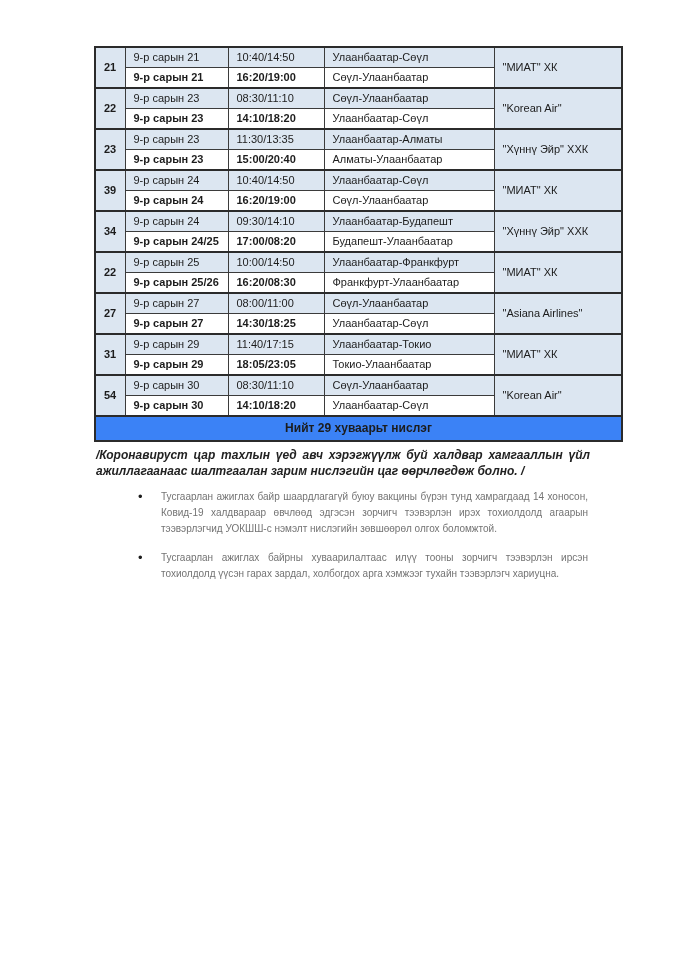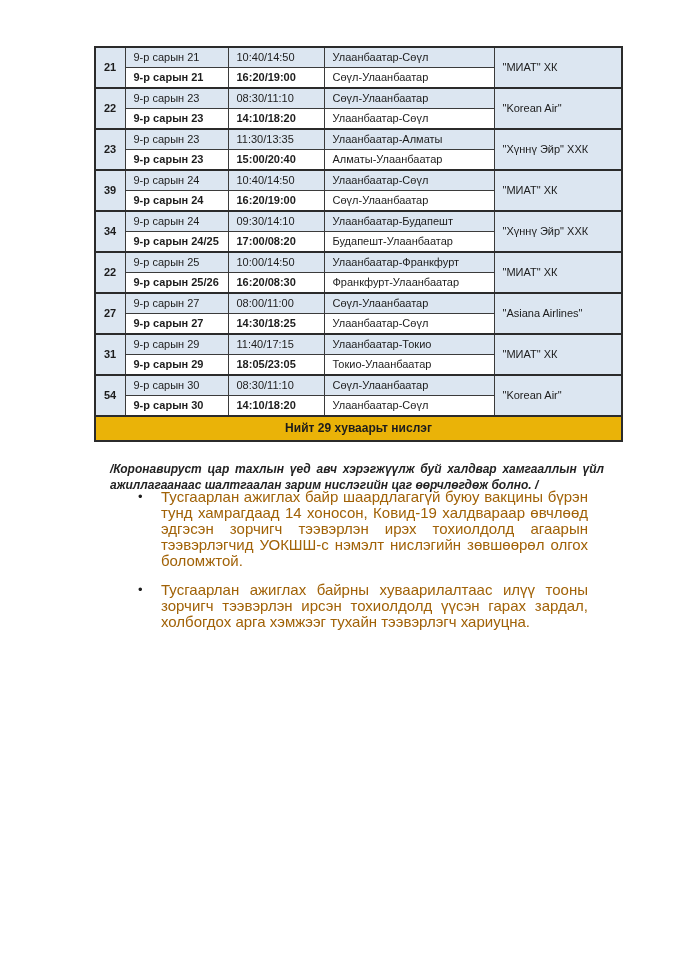--- a/index.html
+++ b/index.html
@@ -27,35 +27,35 @@
   col.w-air  { width:128px; }
   td.c-no  { text-align:left; padding:0; font-weight:700; background:#dce6f1;margin-top:29px; }
   td.c-time { padding-left:14px; }
   td.c-route{ padding-left:10px; }
   td.c-air { padding-left:13px; background:#dce6f1; }
   tr.blue td { background:#dce6f1; }
   tr.white td.c-date, tr.white td.c-time, tr.white td.c-route { background:#ffffff; }
   tr.emph td { font-weight:700; }
   span.b { font-weight:400; }
   tr.footer-row td {
-    background:#eab308; text-align:center; font-weight:700;
+    background:#3b82f6; text-align:center; font-weight:700;
     font-size:12px; height:23px; padding:0;margin-left:48px;
   }
   p.note {
-    position:absolute; left:94px; top:445px; width:494px; margin:16px;
+    position:absolute; left:94px; top:445px; width:494px; margin:2px;
     font-size:12px; line-height:16px; font-weight:700; font-style:italic;
     text-align:justify; color:#222222;
   }
   ul.bullets {
     position:absolute; left:138px; top:489px; width:450px;
     margin:0; padding:0; list-style:none;
   }
   ul.bullets li { display:flex; margin-bottom:13px; }
   ul.bullets .dot { width:23px; flex:0 0 23px; font-size:13px; line-height:16px; }
-  ul.bullets .bt { flex:1; font-size:15px; line-height:16px; text-align:justify; color:#a16207; }
+  ul.bullets .bt { flex:1; font-size:10px; line-height:16px; text-align:justify; color:#737373; }
 </style>
 </head>
 <body>
 
 <div class="page">
 
   <table class="schedule">
     <colgroup>
       <col class="w-no">
         <col class="w-date">

